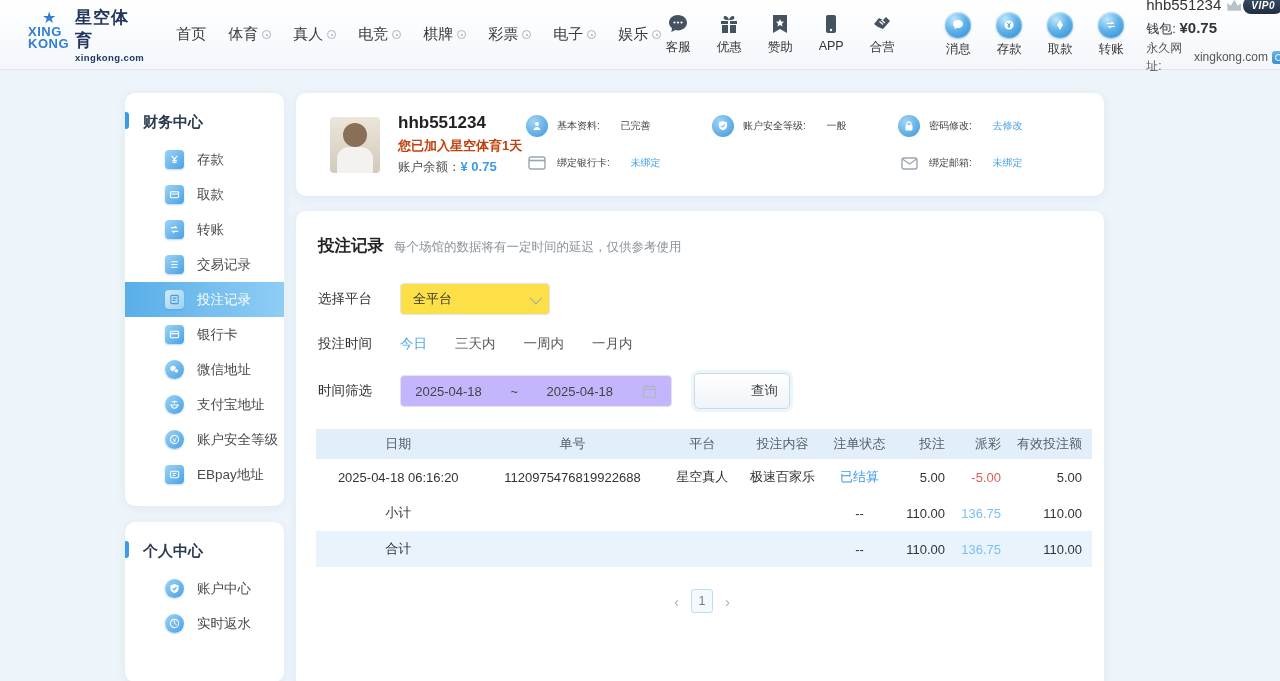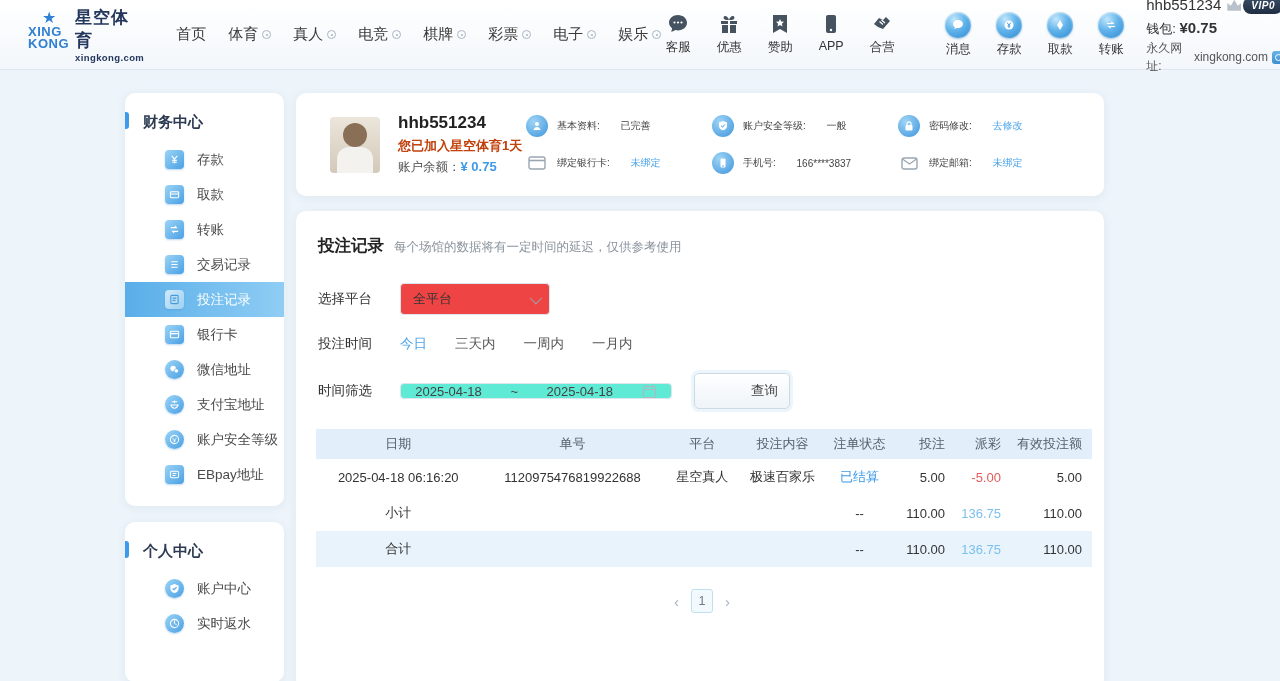--- a/index.html
+++ b/index.html
@@ -72,26 +72,26 @@
   .pico.plain { background:none; }
   .pitem .lnk { color:#4aa3e8; cursor:pointer; }
 
   
   .records { padding:24px 16px 30px 20px; min-height:478px; }
   .rec-head { display:flex; align-items:baseline; gap:10px; margin-bottom:26px; padding-left:2px; }
   .rec-title { font-size:16.5px; font-weight:bold; color:#222; }
   .rec-sub { font-size:12.5px; color:#8a939c; }
   .ctl-row { display:flex; align-items:center; margin-bottom:20px; padding-left:2px; }
   .ctl-label { width:64px; font-size:13.5px; color:#333; margin-right:18px; white-space:nowrap; }
-  .select { width:150px; height:32px; border:1px solid #dfe5ec; border-radius:4px; display:flex; align-items:center; justify-content:space-between; padding:0 10px 0 12px; font-size:13px; color:#333; cursor:pointer; background:#ef4444; }
+  .select { width:150px; height:32px; border:1px solid #dfe5ec; border-radius:4px; display:flex; align-items:center; justify-content:space-between; padding:0 10px 0 12px; font-size:13px; color:#333; cursor:pointer; background:#fde047; }
   .chev { width:9px; height:9px; border-right:1.5px solid #99a4b0; border-bottom:1.5px solid #99a4b0; transform:rotate(45deg) translateY(-2px); }
   .time-opts { display:flex; gap:28px; font-size:13.5px; color:#555; }
   .time-opts span { cursor:pointer; }
   .time-opts .on { color:#4aa3e8; }
-  .daterange { width:272px; height:16px; border:1px solid #dfe5ec; border-radius:4px; display:flex; align-items:center; justify-content:space-around; font-size:13px; color:#444; background:#5eead4; cursor:pointer; }
+  .daterange { width:272px; height:32px; border:1px solid #dfe5ec; border-radius:4px; display:flex; align-items:center; justify-content:space-around; font-size:13px; color:#444; background:#c4b5fd; cursor:pointer; }
   .btn-query { margin-left:22px; width:96px; height:36px; border:1px solid #cfd9e2; border-radius:5px;
     background:linear-gradient(#ffffff,#eef4f9); font-size:13.5px; color:#444; cursor:pointer;
     box-shadow:0 0 0 3px rgba(140,200,240,.18);padding-left:45px; }
   table { border-collapse:collapse; width:776px; margin-top:8px; font-size:13px; }
   th { font-weight:normal; color:#55606b; background:#e2eefa; height:30px; }
   td { height:36px; color:#333; }
   tr.stripe td { background:#e8f3fc; }
   th, td { padding:0 6px; text-align:center; white-space:nowrap; }
   .c-num { text-align:right; padding-right:10px; }
   th.c-num { padding-right:10px; }
@@ -402,29 +402,20 @@
         </div>
         <div class="prof-col">
           <div class="pitem">
             <span class="pico">
                 <svg width="12" height="12" viewBox="0 0 12 12">
                   <path d="M6 1l4 1.6v2.8C10 8.2 8.3 9.8 6 10.3 3.7 9.8 2 8.2 2 5.4V2.6z" fill="#fff"></path>
                   <path d="M4.2 5.8l1.3 1.3 2.4-2.6" stroke="#3d95dd" stroke-width="1" fill="none"></path>
                 </svg>
               </span>
             <span>账户安全等级:</span>&nbsp;<span>一般</span>
-          </div>
-          <div class="pitem">
-            <span class="pico">
-                <svg width="12" height="12" viewBox="0 0 12 12">
-                  <rect x="3.5" y="1.5" width="5" height="9" rx="1" fill="#fff"></rect>
-                  <circle cx="6" cy="9" r=".7" fill="#3d95dd"></circle>
-                </svg>
-              </span>
-            <span>手机号:</span>&nbsp;<span>166****3837</span>
           </div>
         </div>
         <div class="prof-col">
           <div class="pitem">
             <span class="pico">
                 <svg width="12" height="12" viewBox="0 0 12 12">
                   <rect x="2.5" y="5" width="7" height="5.5" rx="1" fill="#fff"></rect>
                   <path d="M4 5V3.8a2 2 0 014 0V5" stroke="#fff" stroke-width="1.2" fill="none"></path>
                 </svg>
               </span>

